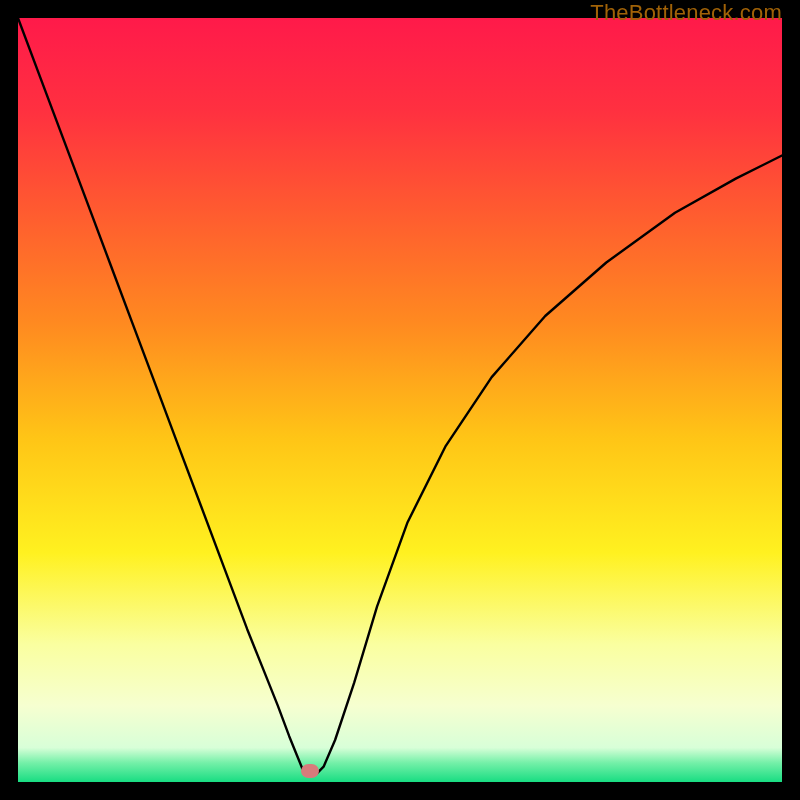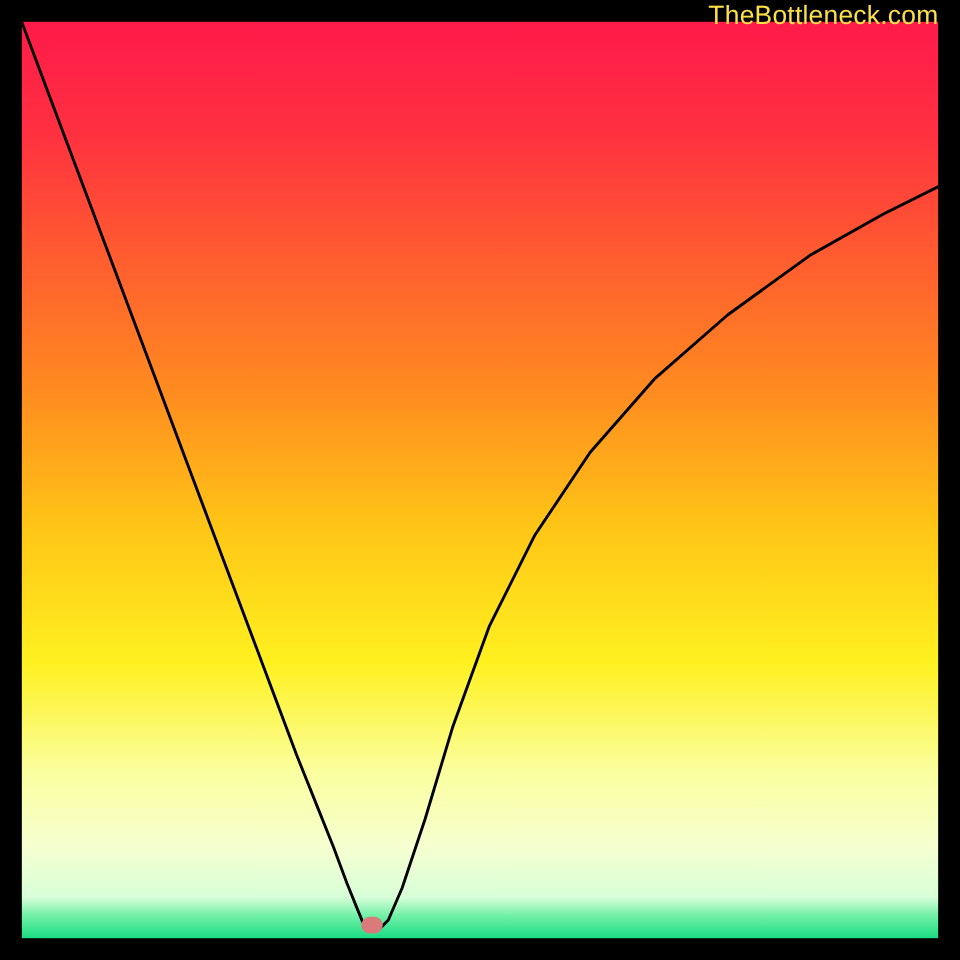--- a/index.html
+++ b/index.html
@@ -22,21 +22,21 @@
     position: absolute;
     left: 0;
     top: 0;
     width: 764px;
     height: 764px;
   }
   .watermark {
     position: absolute;
     top: 0px;
     right: 18px;
-    color: #fde047;
+    color: #a16207;
     font-family: Arial, Helvetica, sans-serif;
     font-size: 22px;
     letter-spacing: 0.2px;
     user-select: none;
   }
   .marker {
     position: absolute;
     background: #d97b7b;
     border-radius: 50% / 60%;
   }

